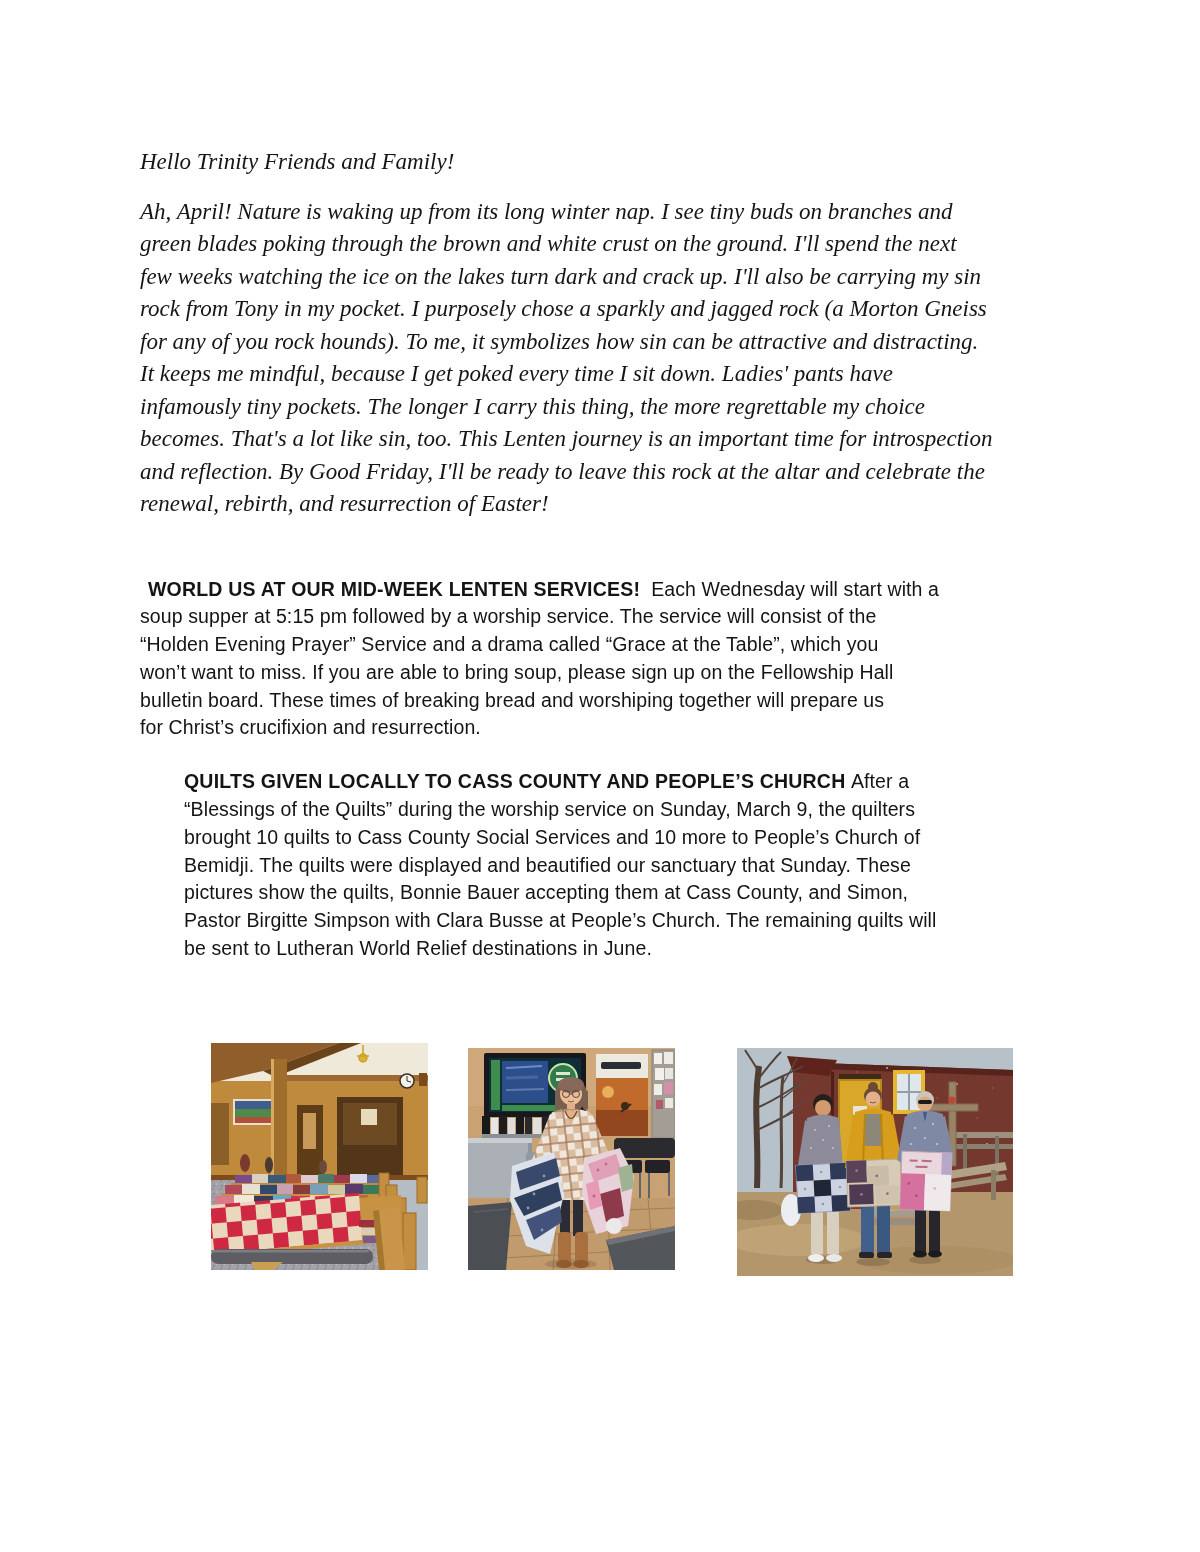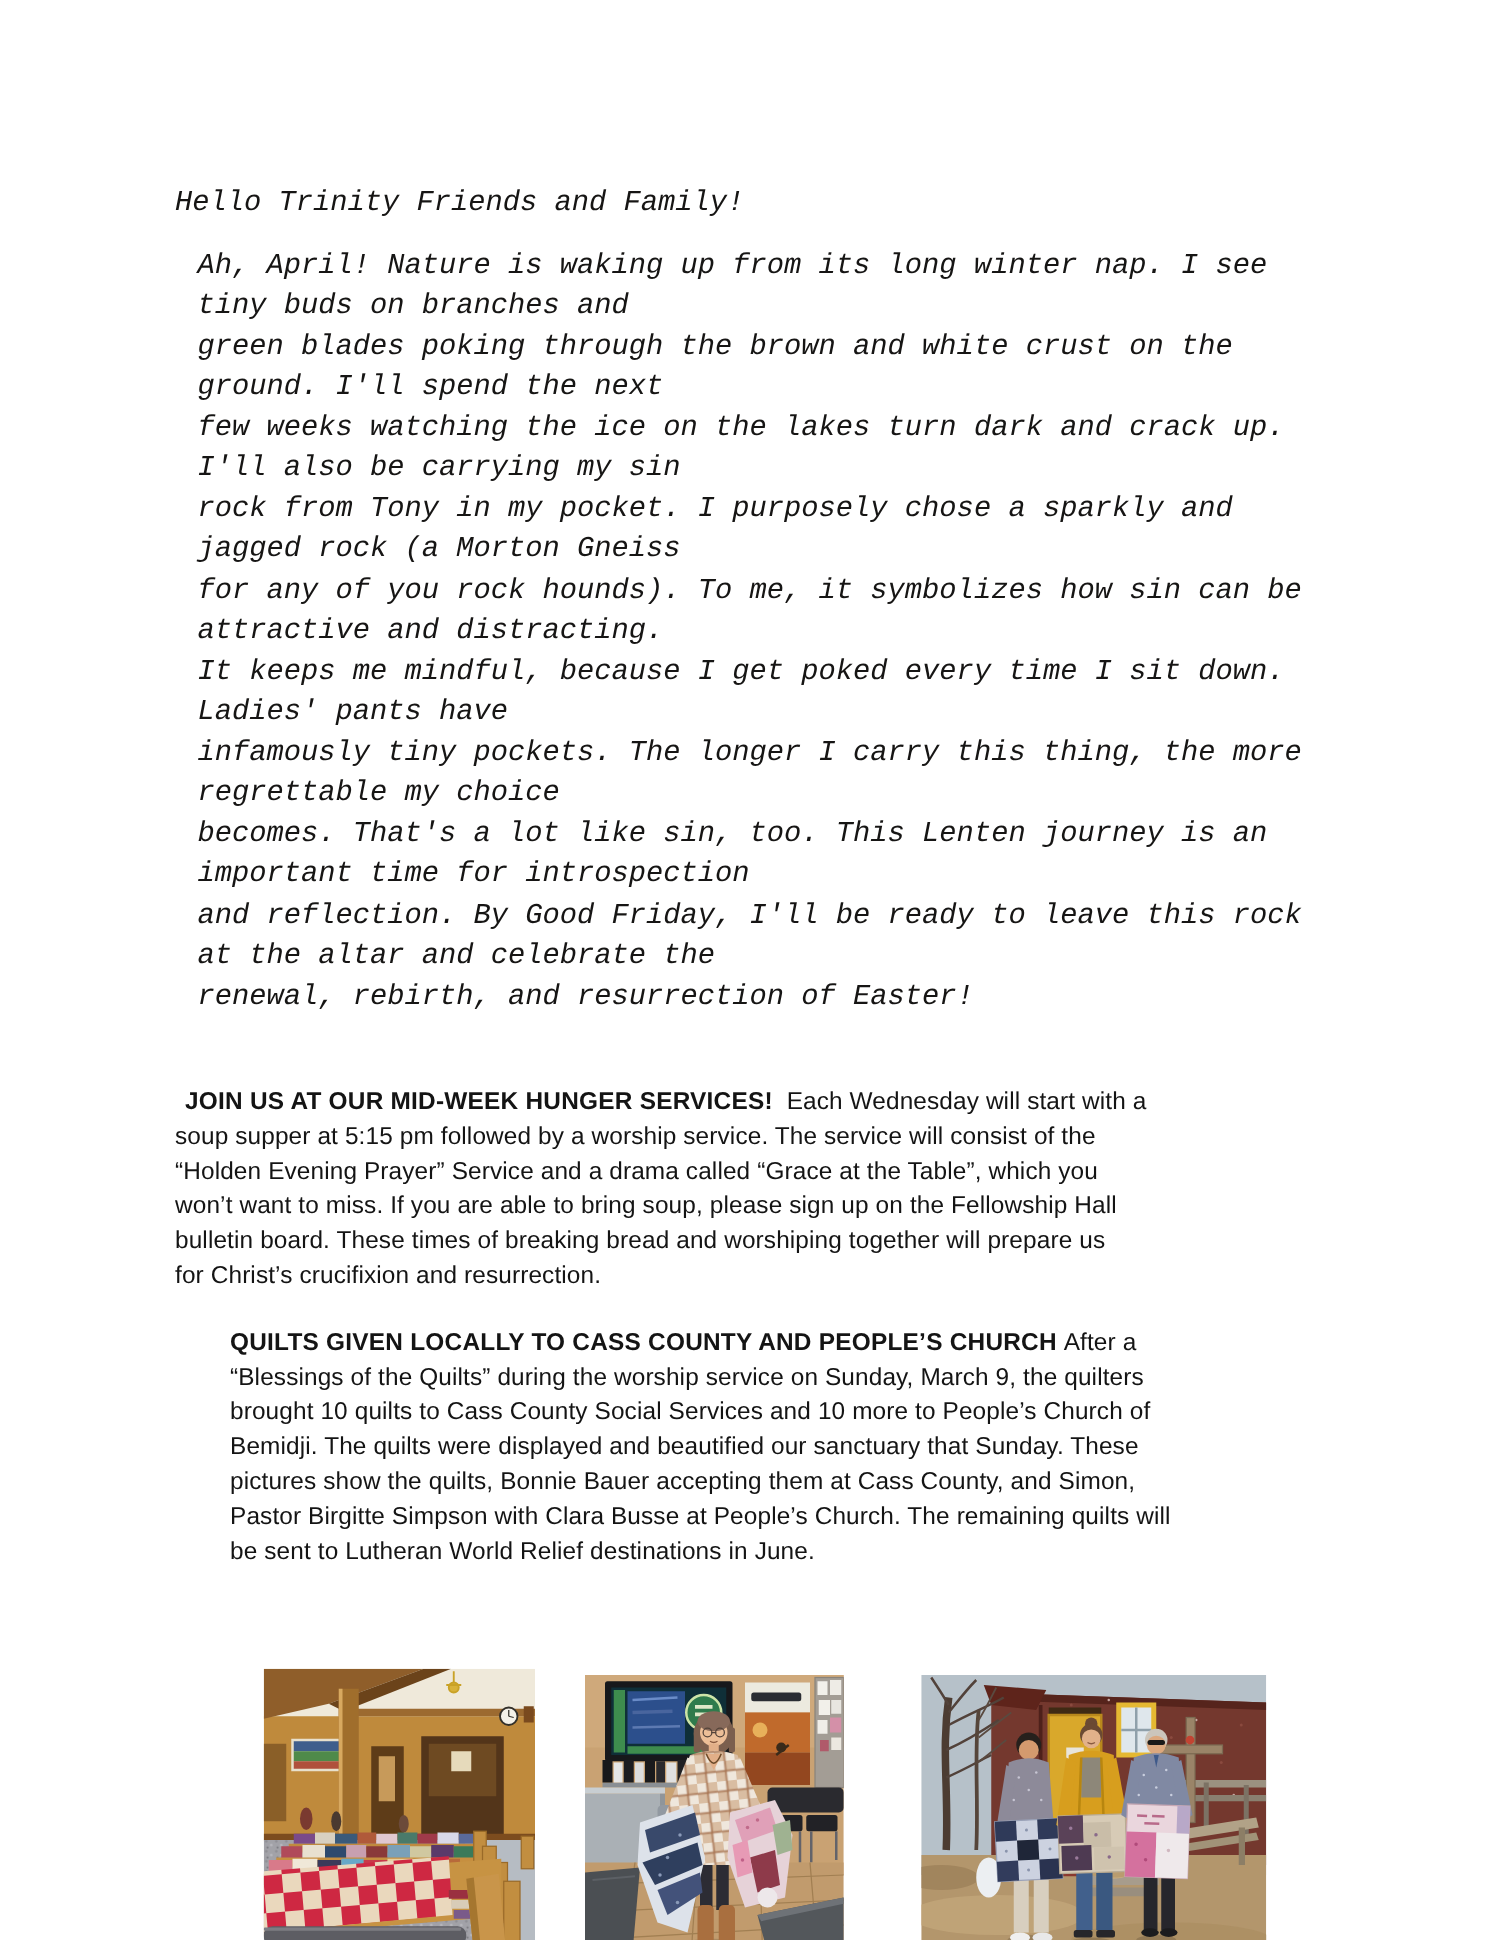--- a/index.html
+++ b/index.html
@@ -6,27 +6,27 @@
   body{
     width:1200px;height:1552px;background:#ffffff;overflow:hidden;
     font-family:"Liberation Sans","DejaVu Sans",sans-serif;
     -webkit-font-smoothing:antialiased;
   }
   .doc{
     box-sizing:border-box;width:1200px;height:1552px;
     padding:146px 137px 0 140px;position:relative;
   }
   .letter{
-    font-family:Liberation Mono, monospace;
+    font-family:Liberation Serif, serif;
     font-style:italic;font-weight:500;color:#161514;
     font-size:23px;line-height:32.5px;
   }
   .letter p{margin:0;white-space:pre-line;}
   .letter .greeting{margin-bottom:17px;}
-  .letter .body{margin-bottom:17px;margin-left:18px;}
+  .letter .body{margin-bottom:17px;}
   .announcements{margin-top:55px;color:#141414;}
   .announcements p{
     margin:0 0 26px 0;white-space:pre-line;
     font-size:19.5px;line-height:27.8px;letter-spacing:0.1px;
   }
   .announcements p.first{text-indent:8px;}
   .announcements p.offerings{margin-bottom:22px;}
   .announcements p:last-child{margin-bottom:0;margin-left:44px;}
   .announcements strong{font-weight:bold;letter-spacing:0.2px;}
   .photos{
@@ -51,21 +51,21 @@
 rock from Tony in my pocket. I purposely chose a sparkly and jagged rock (a Morton Gneiss
 for any of you rock hounds). To me, it symbolizes how sin can be attractive and distracting.
 It keeps me mindful, because I get poked every time I sit down. Ladies' pants have
 infamously tiny pockets. The longer I carry this thing, the more regrettable my choice
 becomes. That's a lot like sin, too. This Lenten journey is an important time for introspection
 and reflection. By Good Friday, I'll be ready to leave this rock at the altar and celebrate the
 renewal, rebirth, and resurrection of Easter!</p>
   </div>
 
   <div class="announcements">
-    <p class="first"><strong>JOIN US AT OUR MID-WEEK HUNGER SERVICES!</strong><span>&nbsp; Each Wednesday will start with a
+    <p class="first"><strong>WORLD US AT OUR MID-WEEK LENTEN SERVICES!</strong><span>&nbsp; Each Wednesday will start with a
 soup supper at 5:15 pm followed by a worship service. The service will consist of the
 “Holden Evening Prayer” Service and a drama called “Grace at the Table”, which you
 won’t want to miss. If you are able to bring soup, please sign up on the Fellowship Hall
 bulletin board. These times of breaking bread and worshiping together will prepare us
 for Christ’s crucifixion and resurrection.</span></p>
     <p><strong>QUILTS GIVEN LOCALLY TO CASS COUNTY AND PEOPLE’S CHURCH</strong><span>&nbsp;After a
 “Blessings of the Quilts” during the worship service on Sunday, March 9, the quilters
 brought 10 quilts to Cass County Social Services and 10 more to People’s Church of
 Bemidji. The quilts were displayed and beautified our sanctuary that Sunday. These
 pictures show the quilts, Bonnie Bauer accepting them at Cass County, and Simon,

